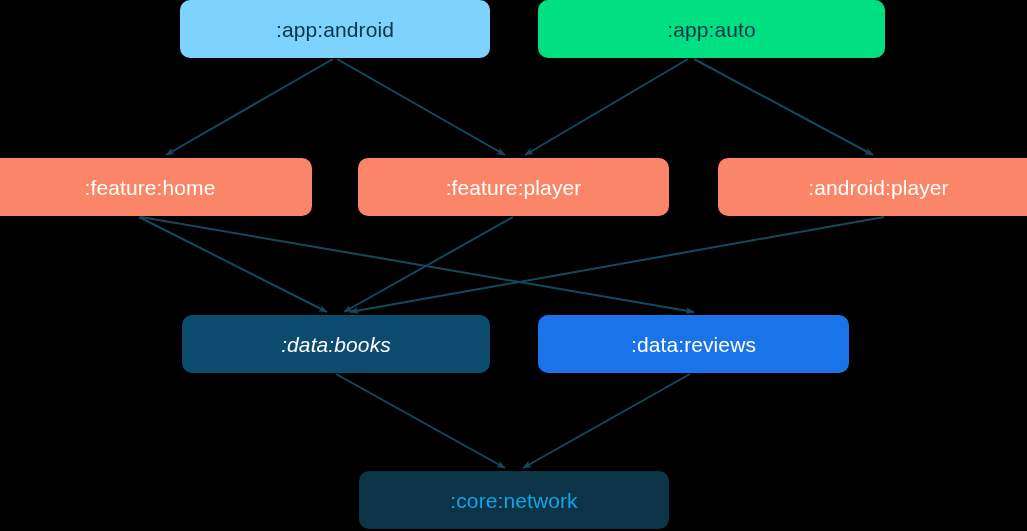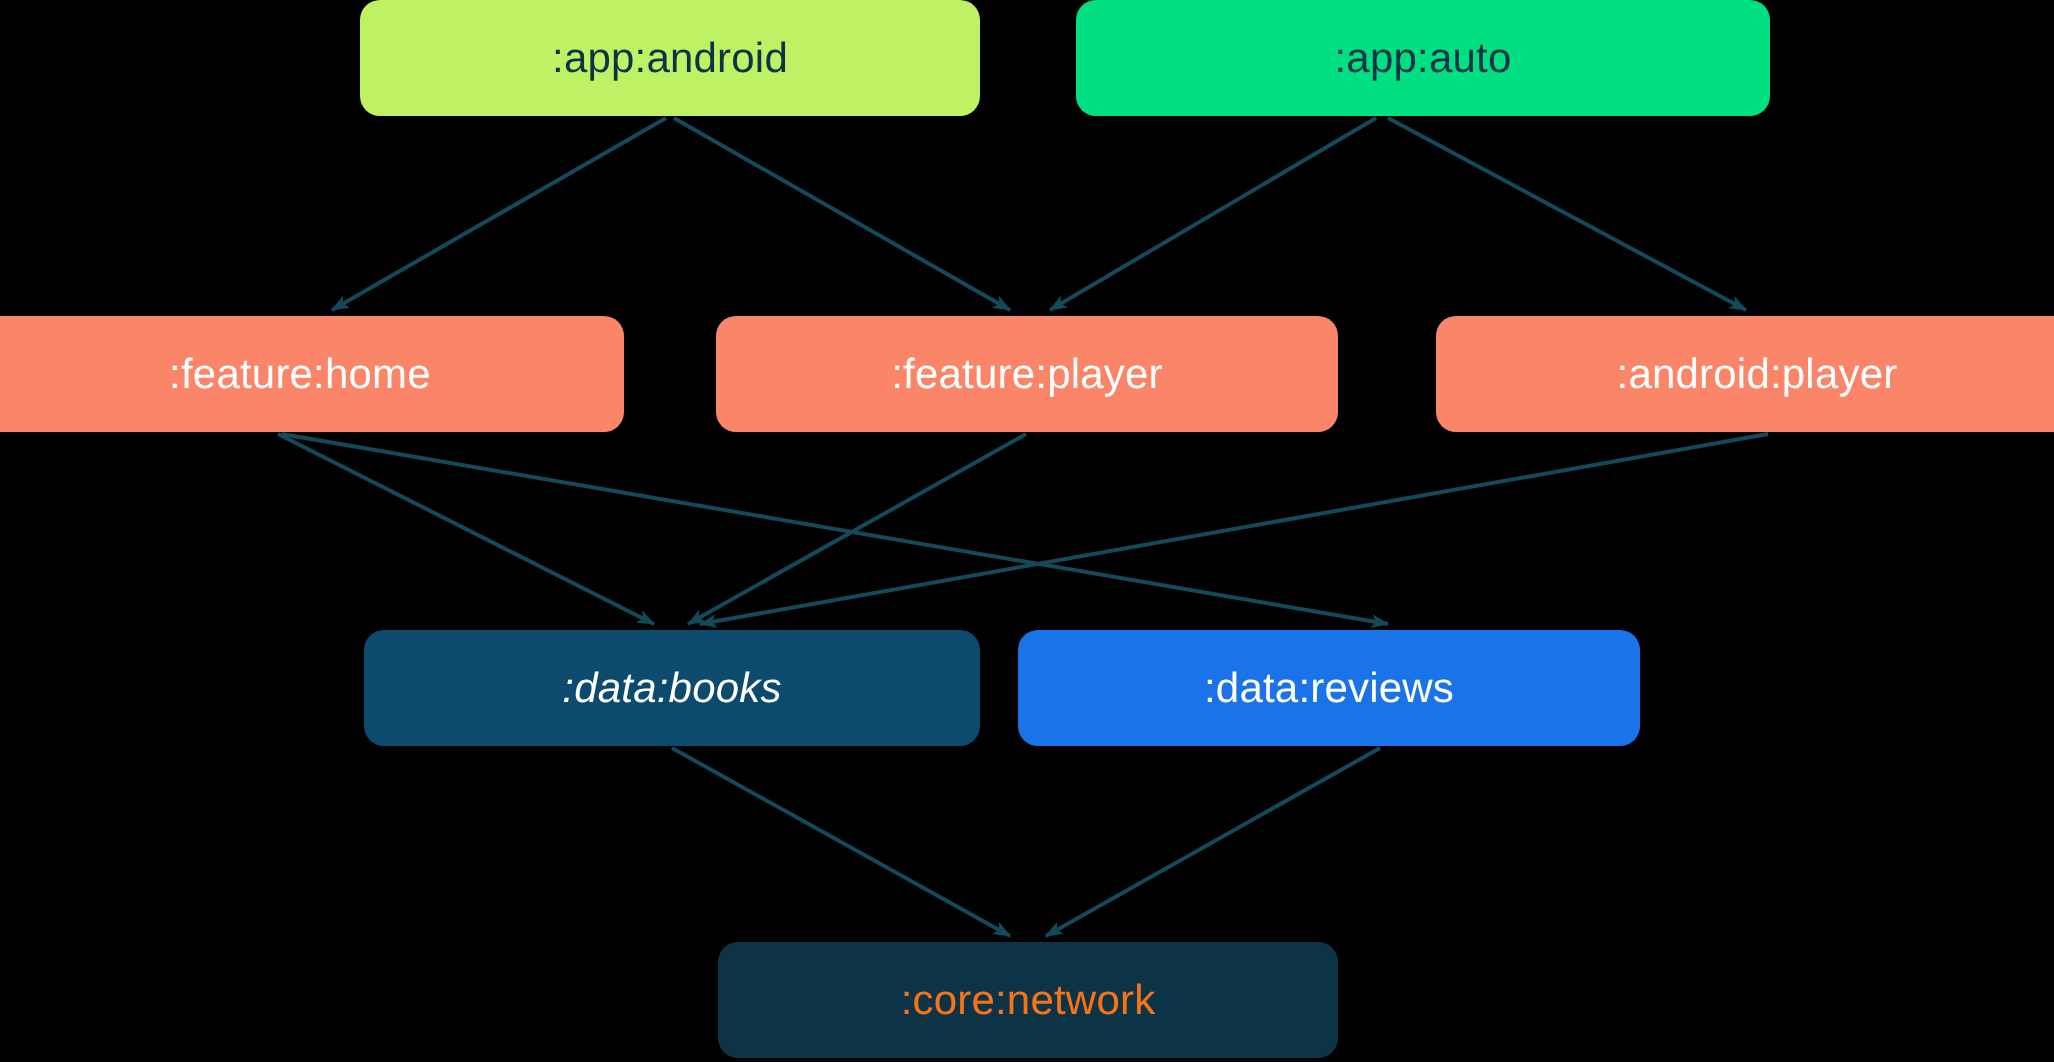--- a/index.html
+++ b/index.html
@@ -57,39 +57,39 @@
       <line x1="694" y1="59" x2="873" y2="155" stroke="#14495c" stroke-width="2" marker-end="url(#arrowhead)"></line>
       <line x1="139" y1="217" x2="327" y2="312" stroke="#14495c" stroke-width="2" marker-end="url(#arrowhead)"></line>
       <line x1="141" y1="217" x2="694" y2="312" stroke="#14495c" stroke-width="2" marker-end="url(#arrowhead)"></line>
       <line x1="513" y1="217" x2="344" y2="312" stroke="#14495c" stroke-width="2" marker-end="url(#arrowhead)"></line>
       <line x1="884" y1="217" x2="350" y2="312" stroke="#14495c" stroke-width="2" marker-end="url(#arrowhead)"></line>
       <line x1="336" y1="374" x2="505" y2="468" stroke="#14495c" stroke-width="2" marker-end="url(#arrowhead)"></line>
       <line x1="690" y1="374" x2="523" y2="468" stroke="#14495c" stroke-width="2" marker-end="url(#arrowhead)"></line>
     </svg>
 
   <div id="node-layer">
-      <div class="node" style="left: 180px; top: 0px; width: 310px; height: 58px; background: #bef264; color: rgb(13, 52, 70); border-radius: 10px;">
+      <div class="node" style="left: 180px; top: 0px; width: 310px; height: 58px; background: #7dd3fc; color: rgb(13, 52, 70); border-radius: 10px;">
         <span class="node-label">:app:android</span>
       </div>
       <div class="node" style="left: 538px; top: 0px; width: 347px; height: 58px; background: rgb(0, 224, 131); color: rgb(13, 52, 70); border-radius: 10px;">
         <span class="node-label">:app:auto</span>
       </div>
       <div class="node" style="left: -12px; top: 158px; width: 324px; height: 58px; background: rgb(250, 133, 104); color: rgb(255, 255, 255); border-radius: 10px;">
         <span class="node-label">:feature:home</span>
       </div>
       <div class="node" style="left: 358px; top: 158px; width: 311px; height: 58px; background: rgb(250, 133, 104); color: rgb(255, 255, 255); border-radius: 10px;">
         <span class="node-label">:feature:player</span>
       </div>
       <div class="node" style="left: 718px; top: 158px; width: 321px; height: 58px; background: rgb(250, 133, 104); color: rgb(255, 255, 255); border-radius: 10px;">
         <span class="node-label">:android:player</span>
       </div>
       <div class="node" style="left: 182px; top: 315px; width: 308px; height: 58px; background: #0c4a6e; color: rgb(255, 255, 255); border-radius: 10px; font-style: italic;">
         <span class="node-label">:data:books</span>
       </div>
-      <div class="node" style="left: 509px; top: 315px; width: 311px; height: 58px; background: rgb(26, 115, 232); color: rgb(255, 255, 255); border-radius: 10px;">
+      <div class="node" style="left: 538px; top: 315px; width: 311px; height: 58px; background: rgb(26, 115, 232); color: rgb(255, 255, 255); border-radius: 10px;">
         <span class="node-label">:data:reviews</span>
       </div>
-      <div class="node" style="left: 359px; top: 471px; width: 310px; height: 58px; background: rgb(13, 52, 70); color: #f97316; border-radius: 10px;">
+      <div class="node" style="left: 359px; top: 471px; width: 310px; height: 58px; background: rgb(13, 52, 70); color: #0ea5e9; border-radius: 10px;">
         <span class="node-label">:core:network</span>
       </div>
     </div>
 
 </div>
 
 </body></html>

